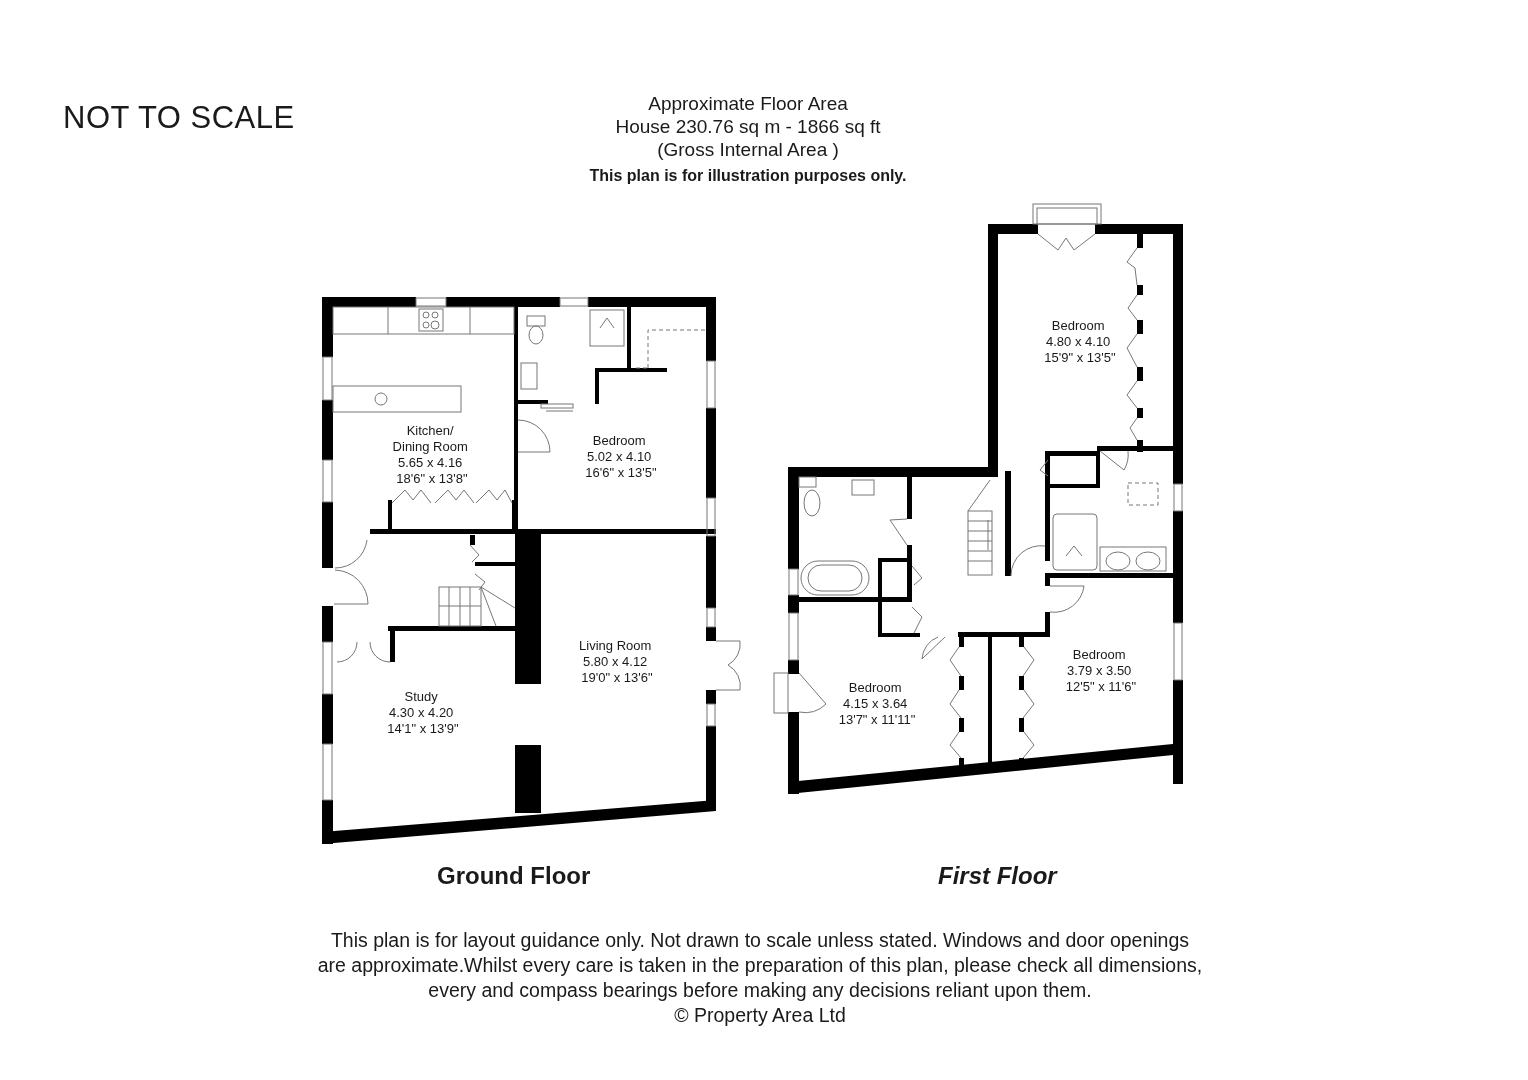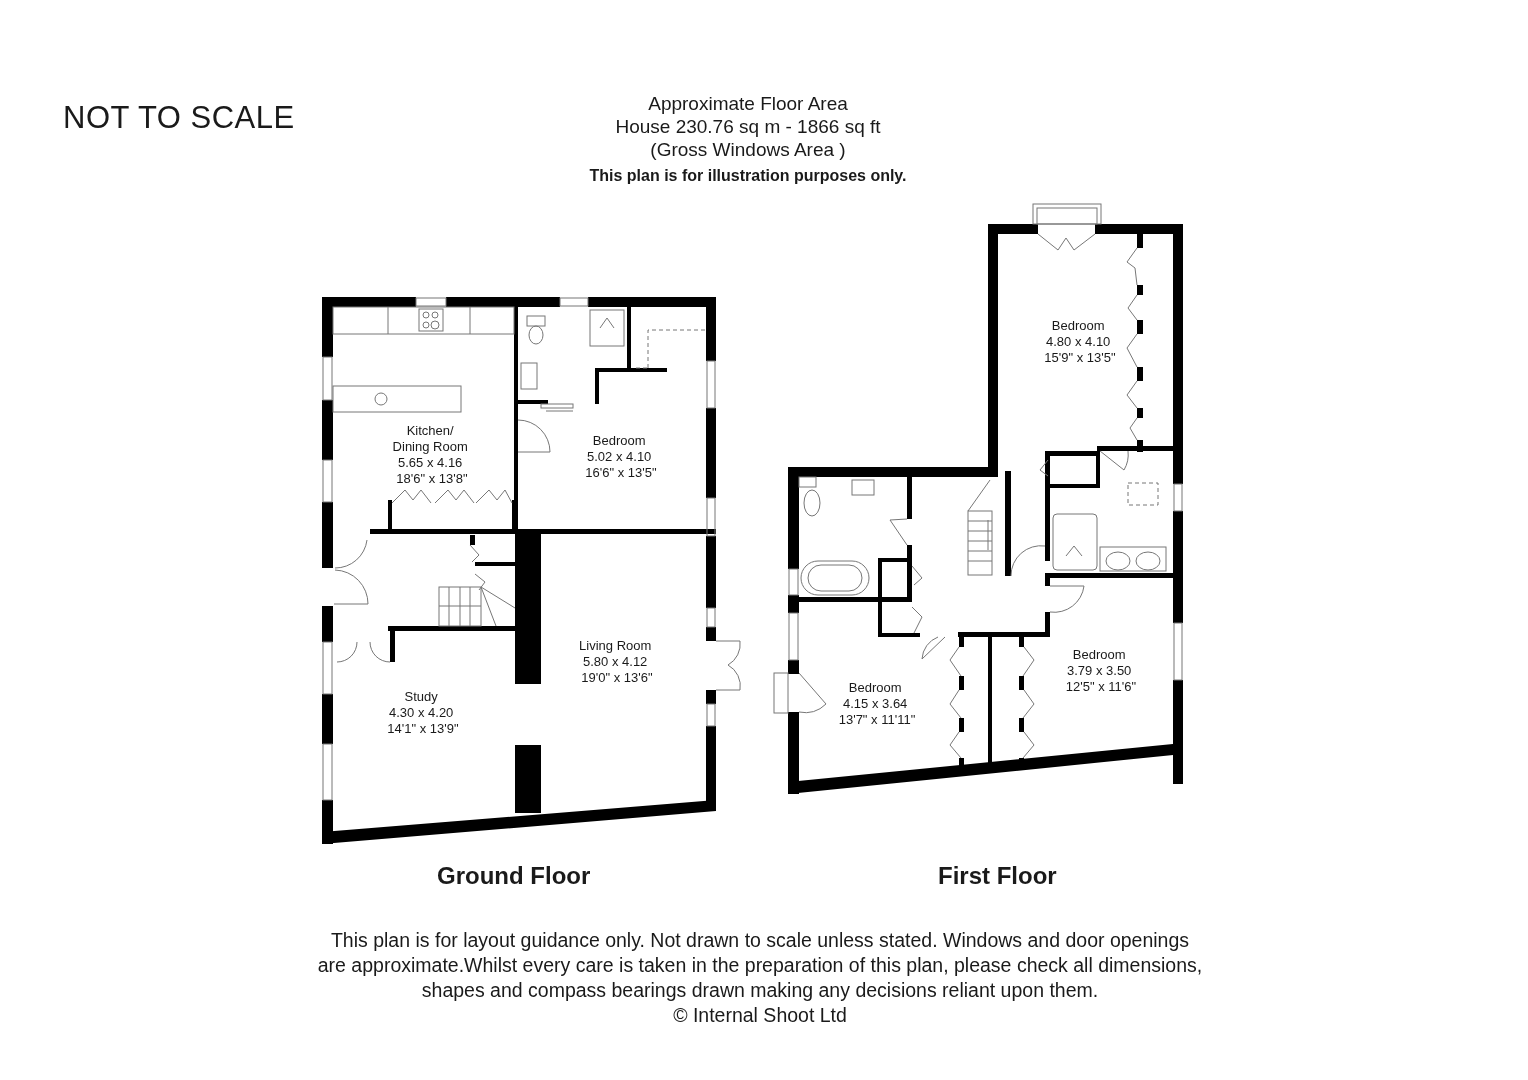--- a/index.html
+++ b/index.html
@@ -5,34 +5,34 @@
   html, body { margin: 0; padding: 0; background: #ffffff; }
   body { width: 1528px; height: 1080px; position: relative; overflow: hidden;
          font-family: "DejaVu Sans", "Liberation Sans", sans-serif; color: #1a1a1a; }
   .abs { position: absolute; }
   #not-to-scale { left: 55px; top: 100px; font-size: 31px; letter-spacing: 0.5px; font-family: "Liberation Sans", sans-serif; margin-left: 8px; }
   #header { left: 0; width: 1496px; top: 66px; text-align: center; margin-top: 26px; }
   #header .line { font-size: 19px; line-height: 23px; font-family: "Liberation Sans", sans-serif; }
   #header .bold { font-weight: bold; font-size: 16px; margin-top: 6px; font-family: "Liberation Sans", sans-serif; }
   .floor-label { font-weight: bold; font-size: 24px; font-family: "Liberation Sans", sans-serif; }
   #gf-label { left: 437px; top: 862px; }
-  #ff-label { left: 938px; top: 862px; }
+  #ff-label { left: 938px; top: 862px; font-style: italic; }
   #disclaimer { left: 260px; width: 1000px; top: 922px; text-align: center; font-size: 19.5px; line-height: 25px; font-family: "Liberation Sans", sans-serif; margin-top: 6px; }
   svg#plan { position: absolute; left: 0; top: 0; }
   .room-label { font-family: "Liberation Sans", sans-serif; font-size: 13px; fill: #1a1a1a; text-anchor: middle; }
 </style>
 </head>
 <body>
 
 <div id="not-to-scale" class="abs">NOT TO SCALE</div>
 
 <div id="header" class="abs">
   <div class="line">Approximate Floor Area</div>
   <div class="line">House 230.76 sq m - 1866 sq ft</div>
-  <div class="line">(Gross Windows Area )</div>
+  <div class="line">(Gross Internal Area )</div>
   <div class="bold">This plan is for illustration purposes only.</div>
 </div>
 
 <svg id="plan" width="1528" height="1080" viewBox="0 0 1528 1080">
 
   <g>
 
     <g fill="#000">
 
       <rect x="322" y="297" width="94" height="10"></rect>
@@ -294,15 +294,15 @@
     </text>
   </g>
 </svg>
 
 <div id="gf-label" class="abs floor-label">Ground Floor</div>
 <div id="ff-label" class="abs floor-label">First Floor</div>
 
 <div id="disclaimer" class="abs">
   <div>This plan is for layout guidance only. Not drawn to scale unless stated. Windows and door openings</div>
   <div>are approximate.Whilst every care is taken in the preparation of this plan, please check all dimensions,</div>
-  <div>shapes and compass bearings drawn making any decisions reliant upon them.</div>
-  <div>© Internal Shoot Ltd</div>
+  <div>every and compass bearings before making any decisions reliant upon them.</div>
+  <div>© Property Area Ltd</div>
 </div>
 
 </body></html>

